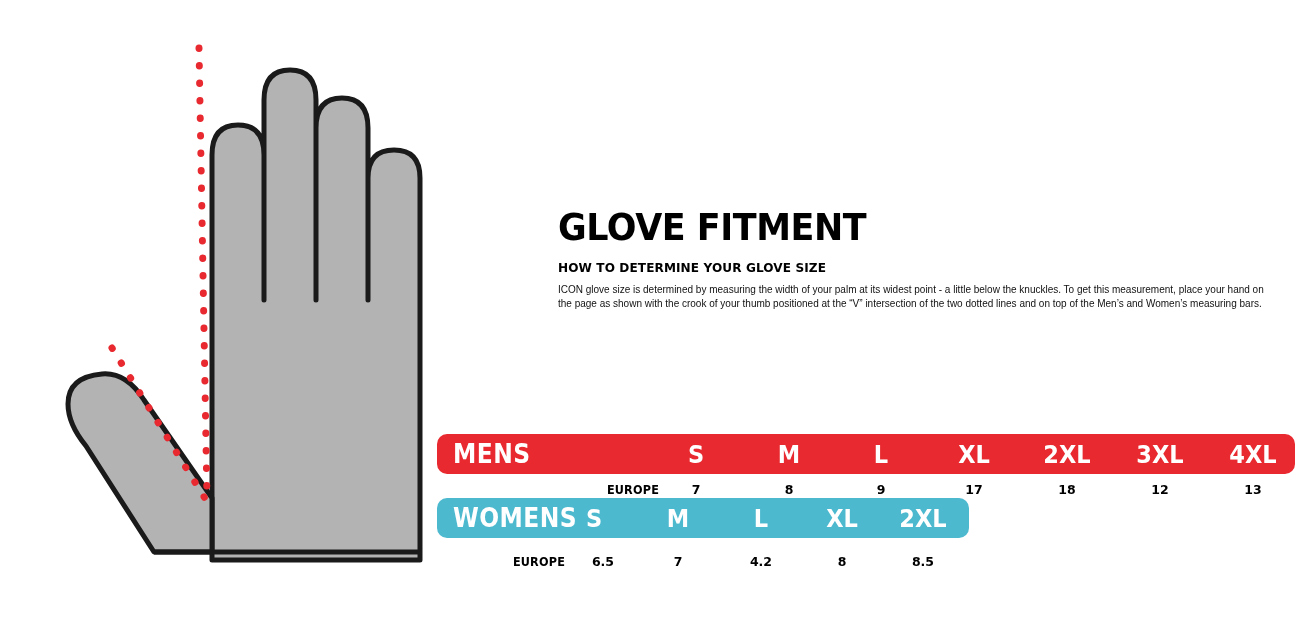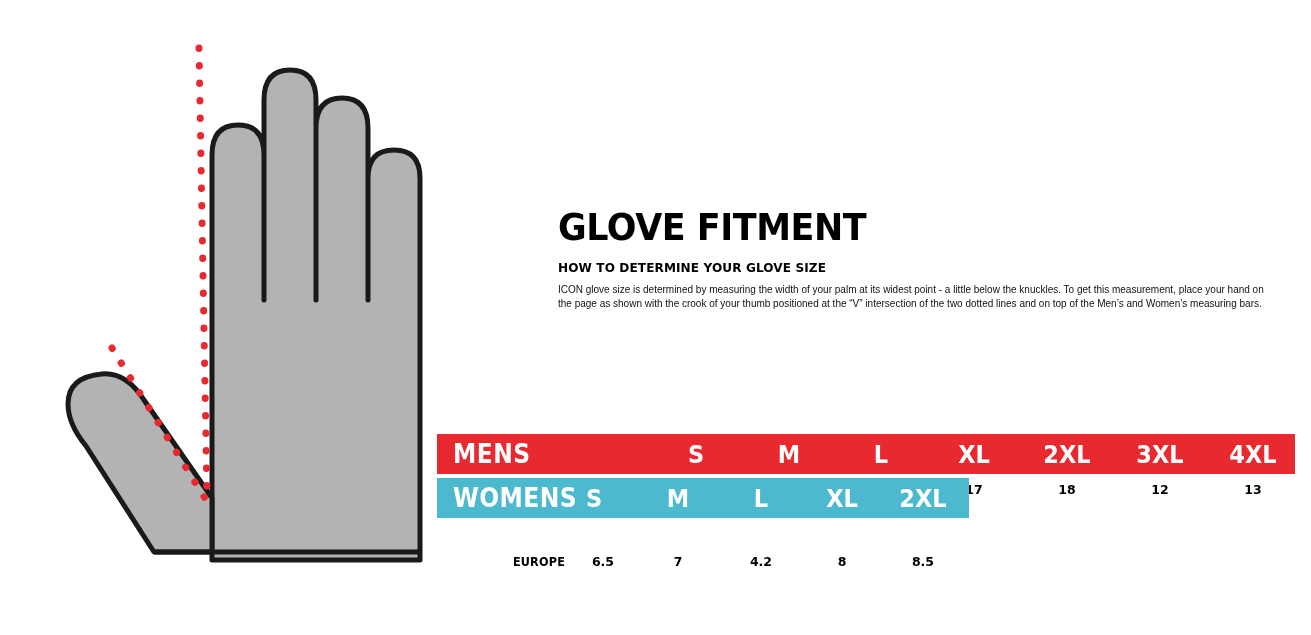--- a/index.html
+++ b/index.html
@@ -71,31 +71,32 @@
     font-size: 14.5px;
     color: #111111;
     letter-spacing: 0.05px;
     white-space: nowrap;
   }
 
   
   .size-bar {
     position: absolute;
     display: block;
+    border-radius: 10px;
   }
   #mens-bar {
     left: 413px;
     top: 434px;
     width: 858px;
     height: 40px;
     background: #e8292f;
   }
   #womens-bar {
     left: 413px;
-    top: 478px;
+    top: 498px;
     width: 532px;
     height: 40px;
     background: #4cb9cf;
   }
   .bar-label {
     position: absolute;
     left: 16px;
     top: 50%;
     transform: translateY(-50%) scaleX(0.9);
     transform-origin: left center;

